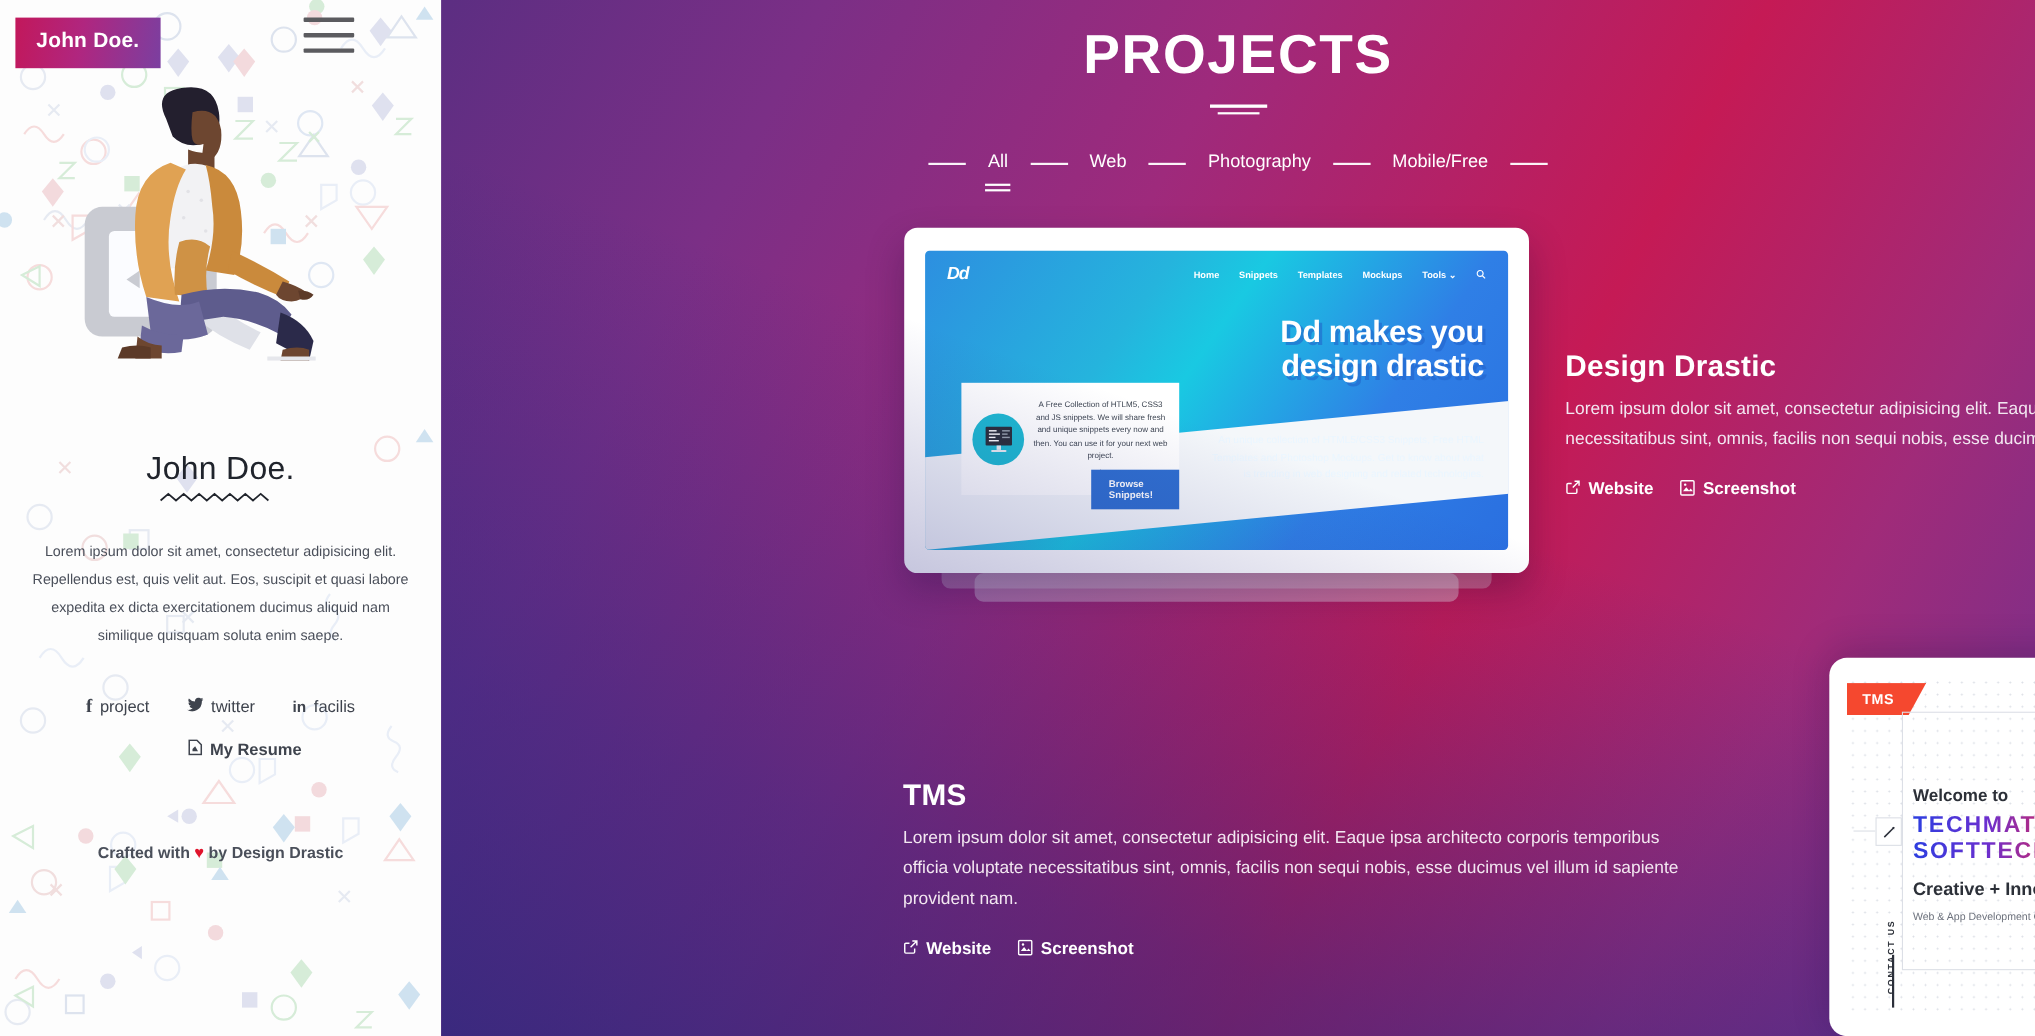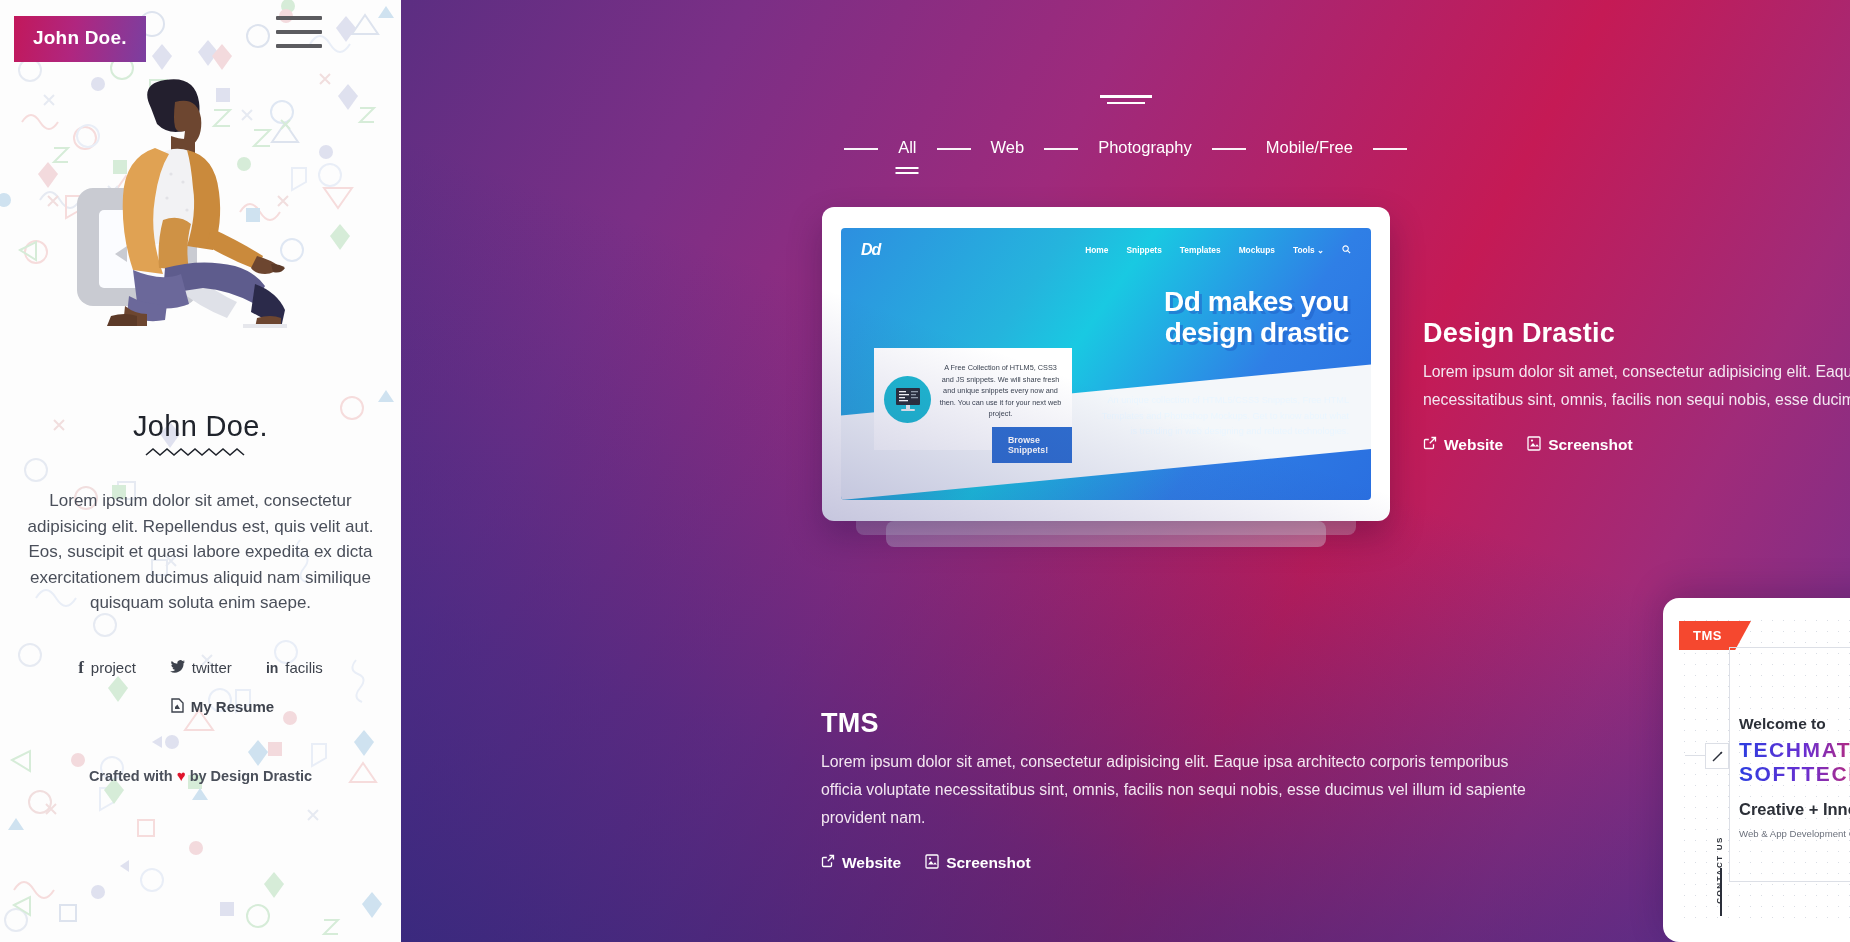--- a/index.html
+++ b/index.html
@@ -51,21 +51,21 @@
     position: absolute; left: 0; right: 0; top: 410px;
     z-index: 5; text-align: center; padding: 0 26px;
   }
   .side-name {
     font-size: 29px; color: #20242c; font-weight: 400;
     letter-spacing: .3px; display: inline-block; position: relative;
   }
   .squiggle { display:block; margin: 3px auto 0; }
   .side-bio {
     margin-top: 30px;
-    font-size: 17px; line-height: 25.5px; color: #4a4f5a;
+    font-size: 13px; line-height: 25.5px; color: #4a4f5a;
   }
   .socials {
     margin-top: 42px;
     display: flex; justify-content: center; gap: 34px;
     font-size: 15px; color: #3e434d; font-weight: 500;
   }
   .social { display: inline-flex; align-items: center; gap: 7px; cursor: pointer; }
   .resume {
     margin-top: 20px;
     display: inline-flex; align-items: center; gap: 7px;
@@ -463,20 +463,21 @@
 
   <div class="side-footer">
     <span>Crafted with</span>
     <span class="heart">♥</span>
     <span>by Design Drastic</span>
   </div>
 </aside>
 
 <main class="main">
 
+  <h1 class="proj-title">PROJECTS</h1>
   <div class="title-div">
       <i></i>
       <i></i>
     </div>
 
   <nav class="filters">
     <span class="dash"></span>
     <span class="filter active">All</span>
     <span class="dash"></span>
     <span class="filter">Web</span>

